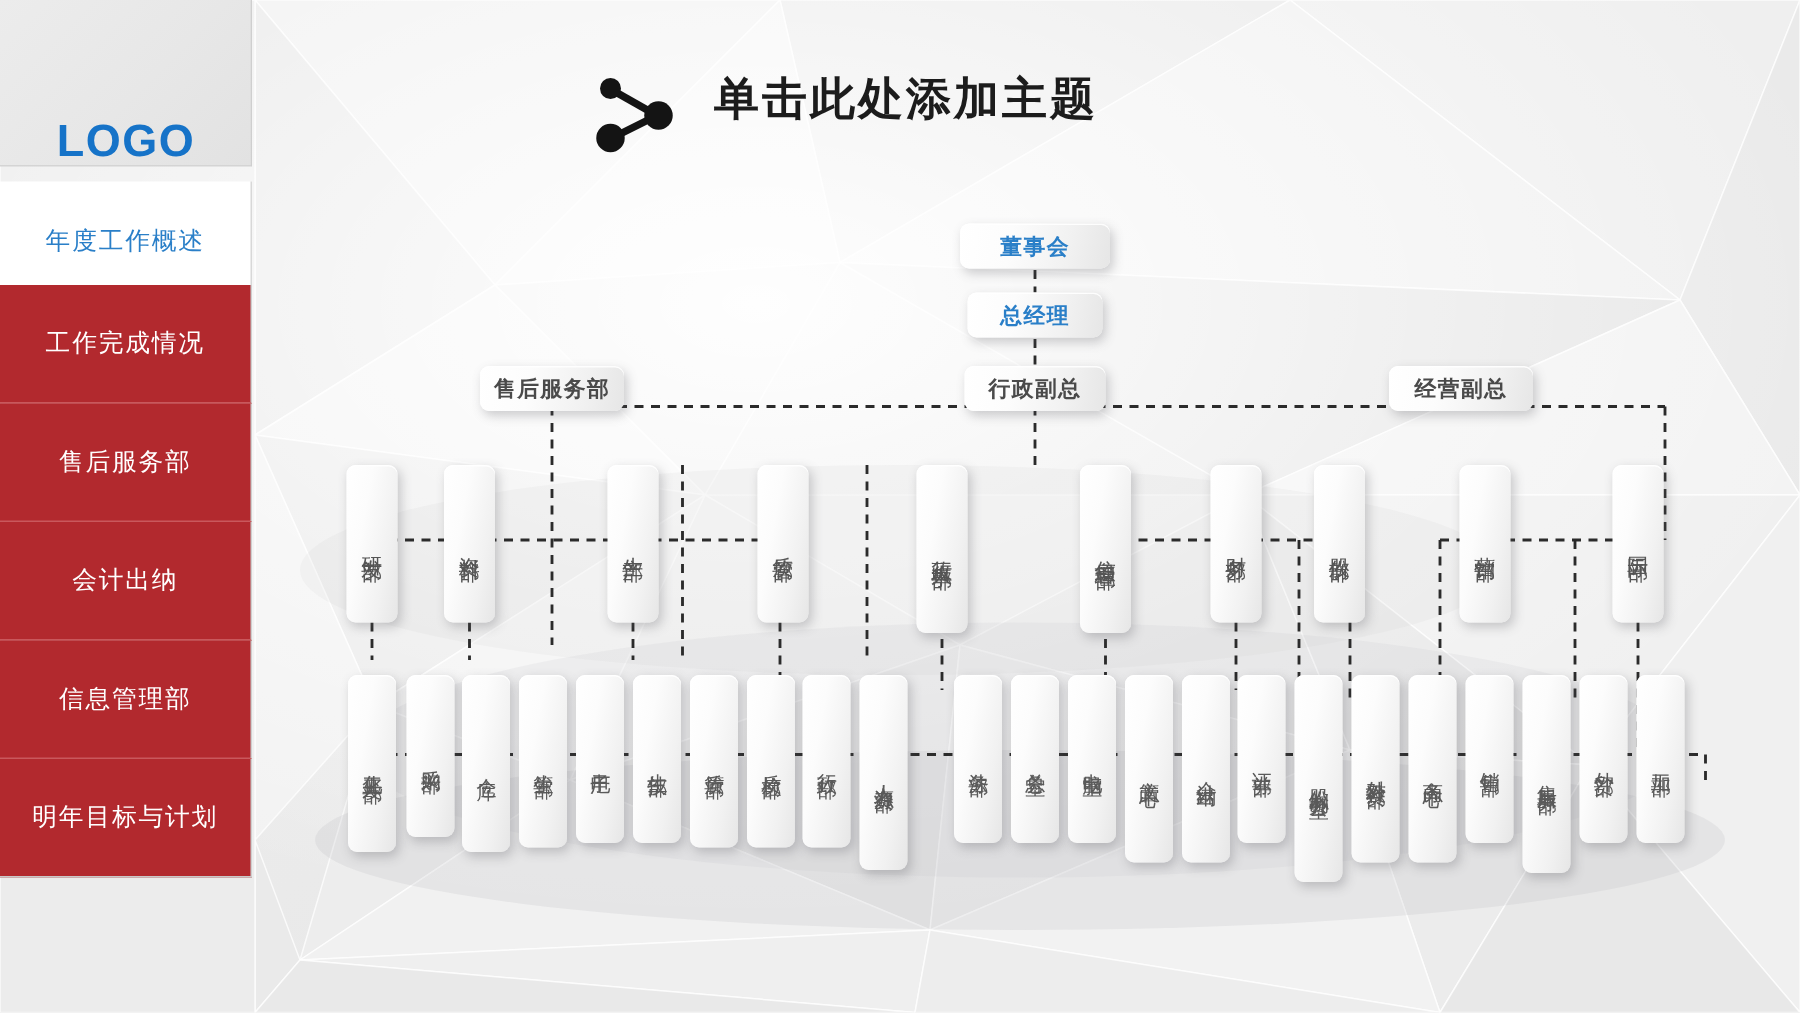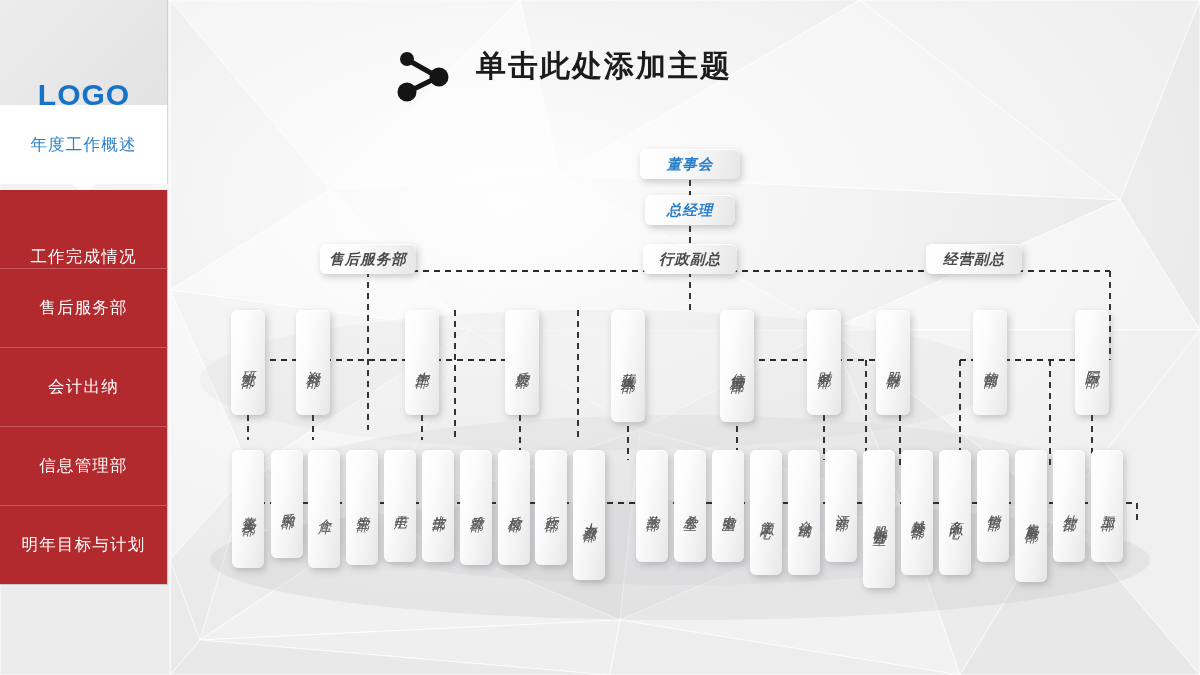--- a/index.html
+++ b/index.html
@@ -62,21 +62,21 @@
     position:absolute; left:476px; top:46px;
     font-size:30px; font-weight:bold; color:#1c1c1c;
     letter-spacing:2px; z-index:14;
     font-family:"Liberation Sans","DejaVu Sans",sans-serif;
   }
   #share-icon{
     position:absolute; left:392px; top:44px; width:62px; height:62px; z-index:14;
   }
 
   
-  #chart{ position:absolute; left:0; top:0; width:1200px; height:517px; z-index:10;font-style:italic; }
+  #chart{ position:absolute; left:0; top:0; width:1200px; height:517px; z-index:10; }
   #connectors{ position:absolute; left:0; top:0; width:1200px; height:675px; z-index:8; }
 
   .node{
     position:absolute; z-index:11;
     background:linear-gradient(100deg,#ffffff 0%,#fcfcfc 34%,#f1f1f1 72%,#e6e6e6 100%);
     border-radius:6px;
     box-shadow: 2px 3px 7px rgba(90,90,95,0.30), 0 1px 0 rgba(255,255,255,0.9) inset;
     display:flex; align-items:center; justify-content:center;
     color:#4b4b4b;
     text-align:center;
@@ -275,25 +275,25 @@
     <circle cx="47" cy="33" r="9.5" fill="#141414"></circle>
     <circle cx="15" cy="48" r="9.5" fill="#141414"></circle>
   </svg>
   <div id="header-title">单击此处添加主题</div>
 
   <div id="sidebar">
     <div id="logo-panel">
       <div id="logo-text">LOGO</div>
     </div>
 
-    <div class="nav-item active" style="top:105px;">
+    <div class="nav-item active" style="top:121px;">
       <span>年度工作概述</span>
       <span class="notch"></span>
     </div>
-    <div class="nav-item" style="top:190px;align-items:flex-end;">
+    <div class="nav-item" style="top:190px;">
       <span>工作完成情况</span>
     </div>
     <div class="nav-item" style="top:269px;">
       <span>售后服务部</span>
     </div>
     <div class="nav-item" style="top:348px;">
       <span>会计出纳</span>
     </div>
     <div class="nav-item" style="top:427px;">
       <span>信息管理部</span>

